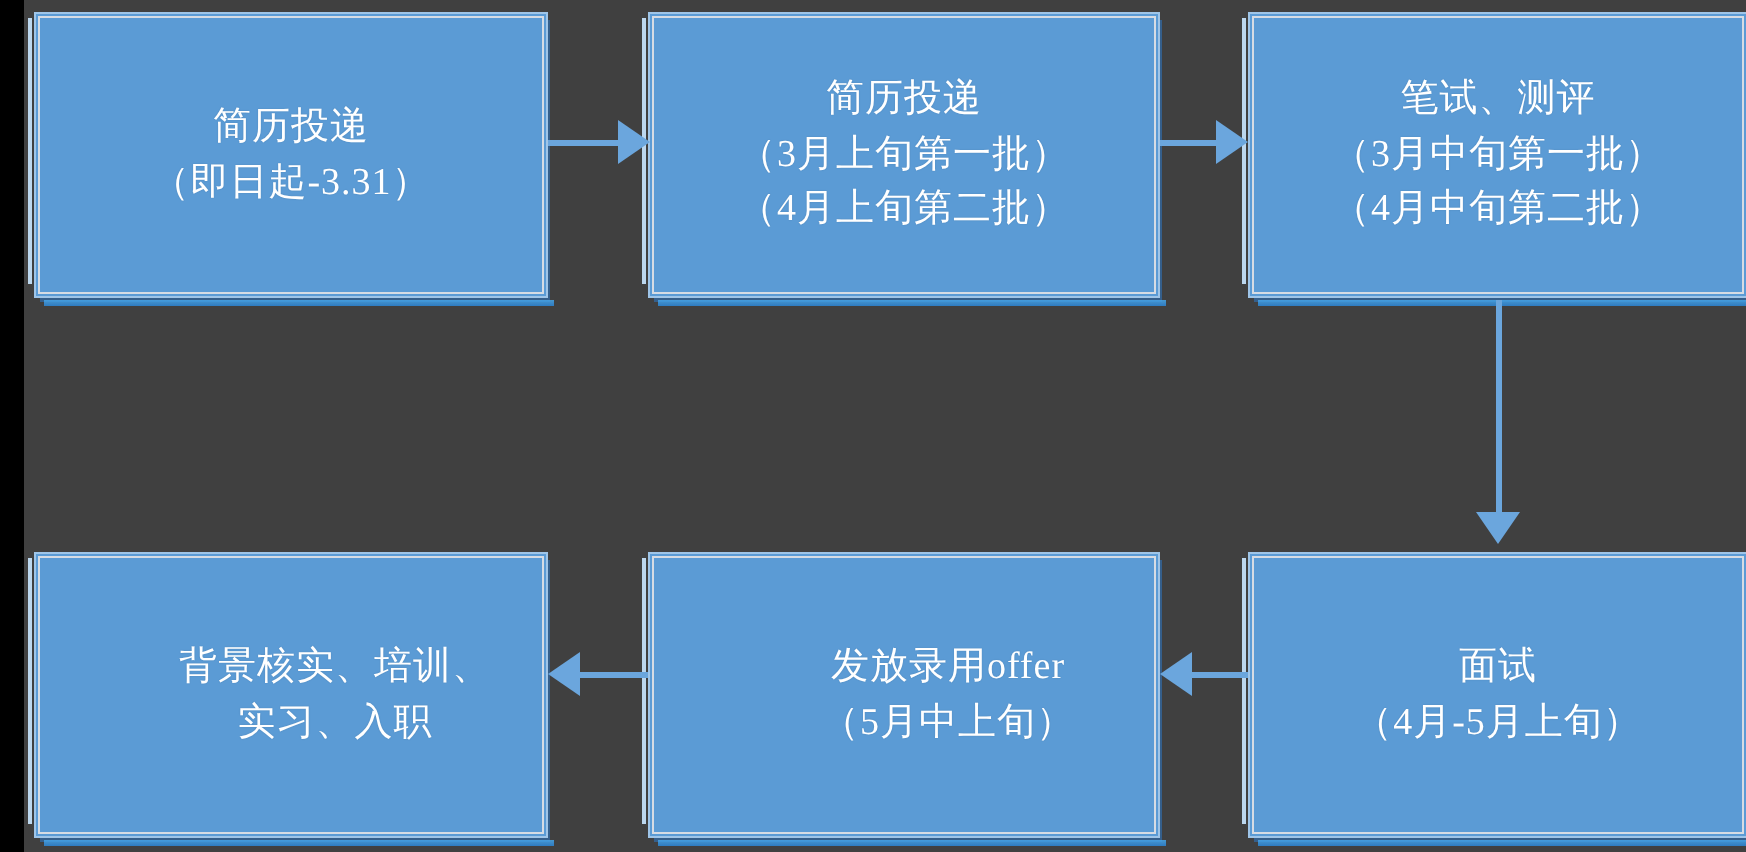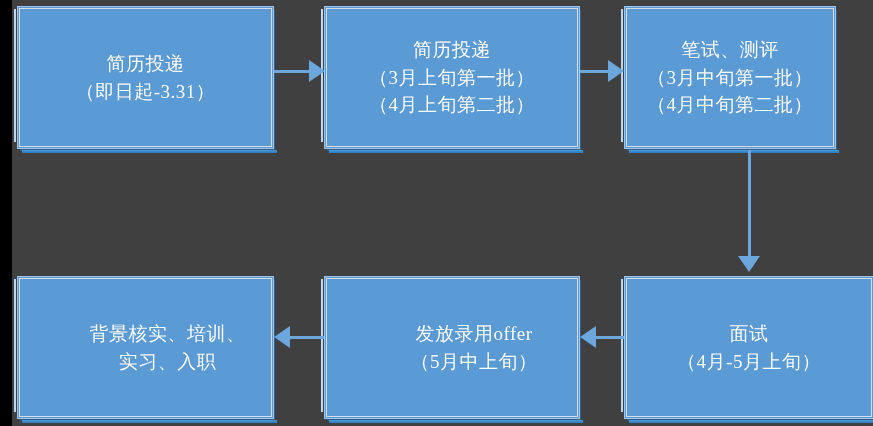--- a/index.html
+++ b/index.html
@@ -109,21 +109,21 @@
     <div class="node-label">简历投递
 （即日起-3.31）</div>
   </div>
 
   <div class="node" style="left:312px; top:6px; width:256px; height:143px;">
     <div class="node-label">简历投递
 （3月上旬第一批）
 （4月上旬第二批）</div>
   </div>
 
-  <div class="node" style="left:612px; top:6px; width:212px; height:143px;">
+  <div class="node" style="left:612px; top:6px; width:250px; height:143px;">
     <div class="node-label">笔试、测评
 （3月中旬第一批）
 （4月中旬第二批）</div>
   </div>
 
   <div class="node" style="left:5px; top:276px; width:257px; height:143px;padding-left:44px;">
     <div class="node-label">背景核实、培训、
 实习、入职</div>
   </div>
 

